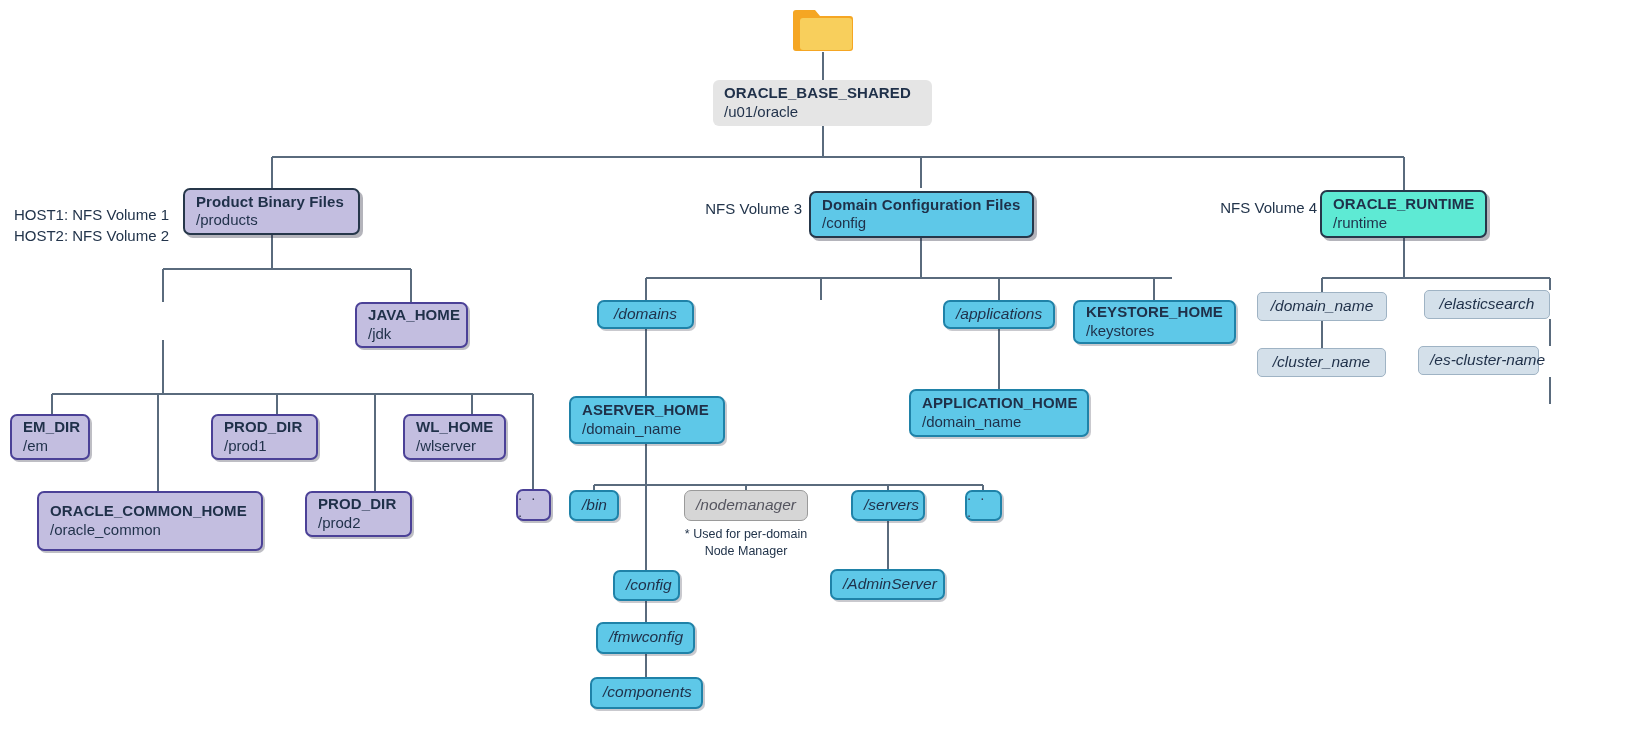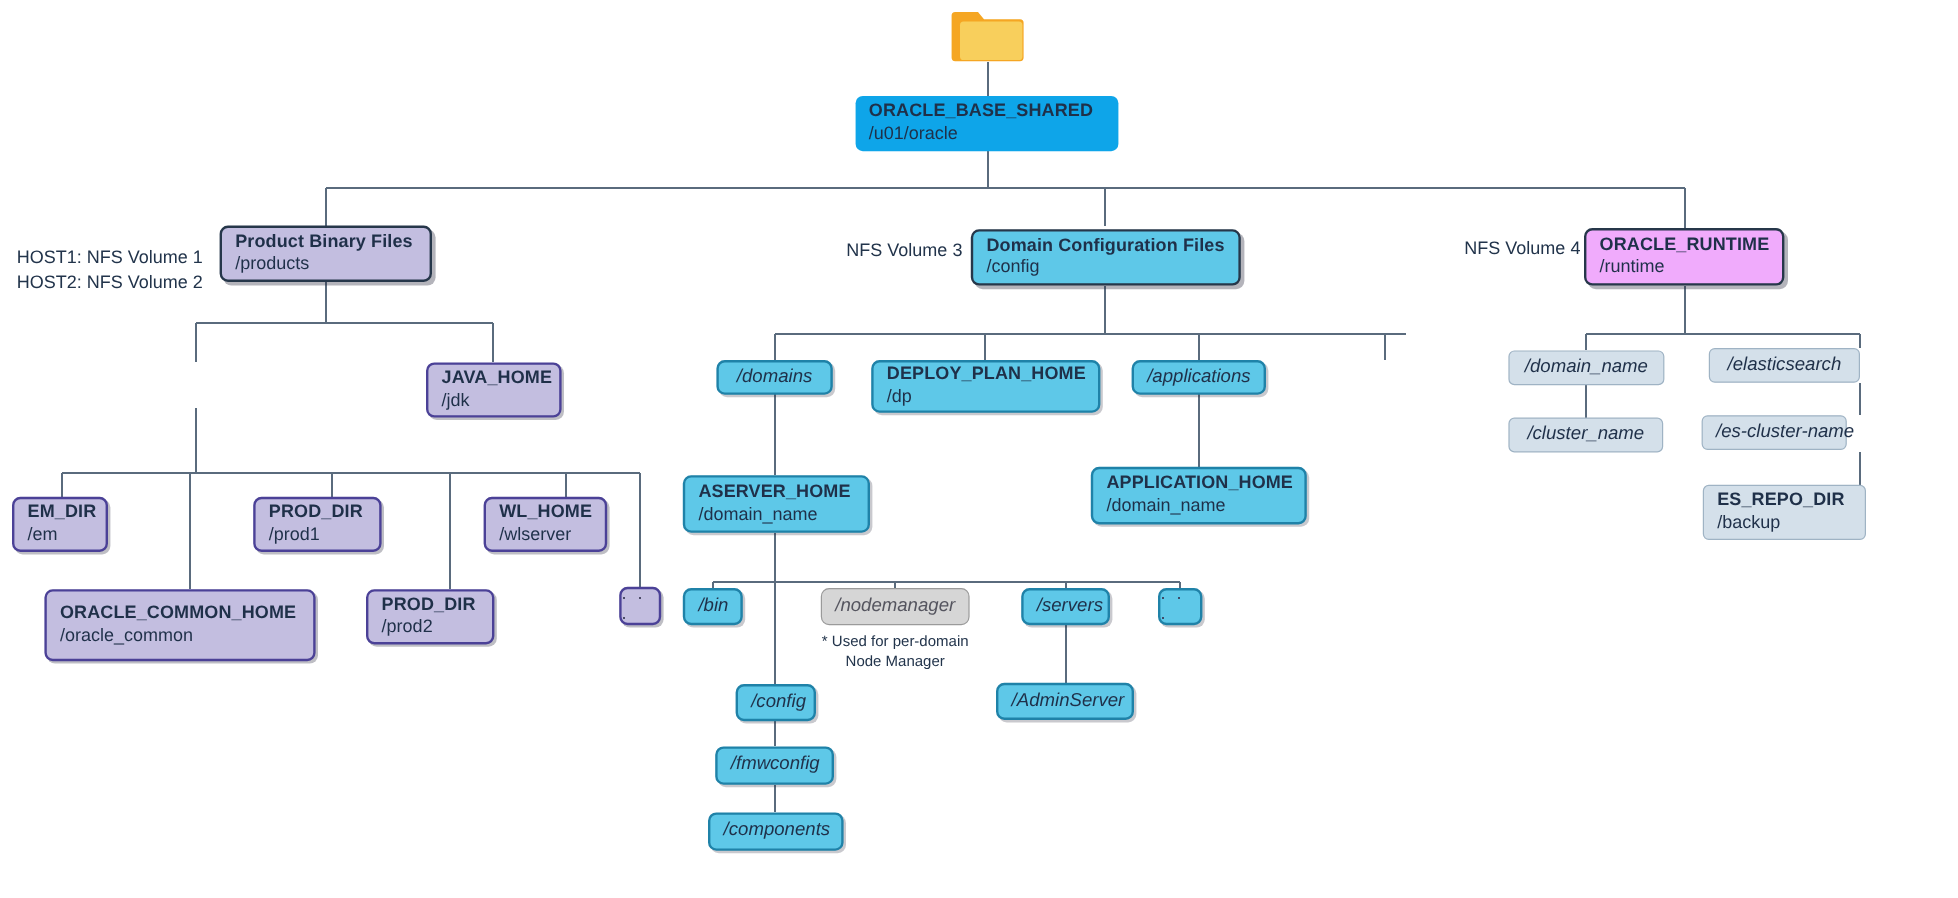--- a/index.html
+++ b/index.html
@@ -51,21 +51,21 @@
   }
   .node .soloital {
     font-style: italic;
     font-size: 15.5px;
     white-space: nowrap;
     text-align: center;
   }
 
   
   .v-root {              
-    background: #0ea5e9;
+    background: #e5e5e5;
     border: none;
     border-radius: 6px;
     box-shadow: none;
   }
   .v-purple {
     background: #c3bee0;
     border: 2px solid #4b4197;
     box-shadow: 2px 2px 0 rgba(40,40,60,.30);
   }
   .v-purple-strong {
@@ -82,21 +82,21 @@
     background: #5ec8e8;
     border: 2.5px solid #26374a;
     box-shadow: 3px 3px 0 rgba(40,40,60,.35);
   }
   .v-steel {
     background: #d4e0ea;
     border: 1px solid #9fb3c4;
     border-radius: 5px;
   }
   .v-steel-strong {
-    background: #f0abfc;
+    background: #5eead4;
     border: 2.5px solid #26374a;
     border-radius: 7px;
     box-shadow: 3px 3px 0 rgba(40,40,60,.35);
   }
   .v-gray {
     background: #d6d6d6;
     border: 1px solid #9a9a9a;
   }
 
   
@@ -259,29 +259,29 @@
 
   <div class="node v-cyan-strong" style="left:809px; top:191px; width:225px; height:47px;">
     <div class="title">Domain Configuration Files</div>
     <div class="path">/config</div>
   </div>
 
   <div class="node v-cyan" style="left:597px; top:300px; width:97px; height:29px;">
     <div class="soloital">/domains</div>
   </div>
 
-  <div class="node v-cyan" style="left:726px; top:300px; width:191px; height:44px;">
-    <div class="title">DEPLOY_PLAN_HOME</div>
-    <div class="path">/dp</div>
-  </div>
 
   <div class="node v-cyan" style="left:943px; top:300px; width:112px; height:29px;">
     <div class="soloital">/applications</div>
   </div>
 
+  <div class="node v-cyan" style="left:1073px; top:300px; width:163px; height:44px;">
+    <div class="title">KEYSTORE_HOME</div>
+    <div class="path">/keystores</div>
+  </div>
 
   <div class="node v-cyan" style="left:569px; top:396px; width:156px; height:48px;">
     <div class="title">ASERVER_HOME</div>
     <div class="path">/domain_name</div>
   </div>
 
   <div class="node v-cyan" style="left:909px; top:389px; width:180px; height:48px;">
     <div class="title">APPLICATION_HOME</div>
     <div class="path">/domain_name</div>
   </div>
@@ -335,18 +335,14 @@
   </div>
 
   <div class="node v-steel" style="left:1424px; top:290px; width:126px; height:29px;">
     <div class="soloital">/elasticsearch</div>
   </div>
 
   <div class="node v-steel" style="left:1418px; top:346px; width:121px; height:29px;">
     <div class="soloital">/es-cluster-name</div>
   </div>
 
-  <div class="node v-steel" style="left:1419px; top:404px; width:136px; height:46px;">
-    <div class="title">ES_REPO_DIR</div>
-    <div class="path">/backup</div>
-  </div>
 
 </div>
 
 </body></html>

